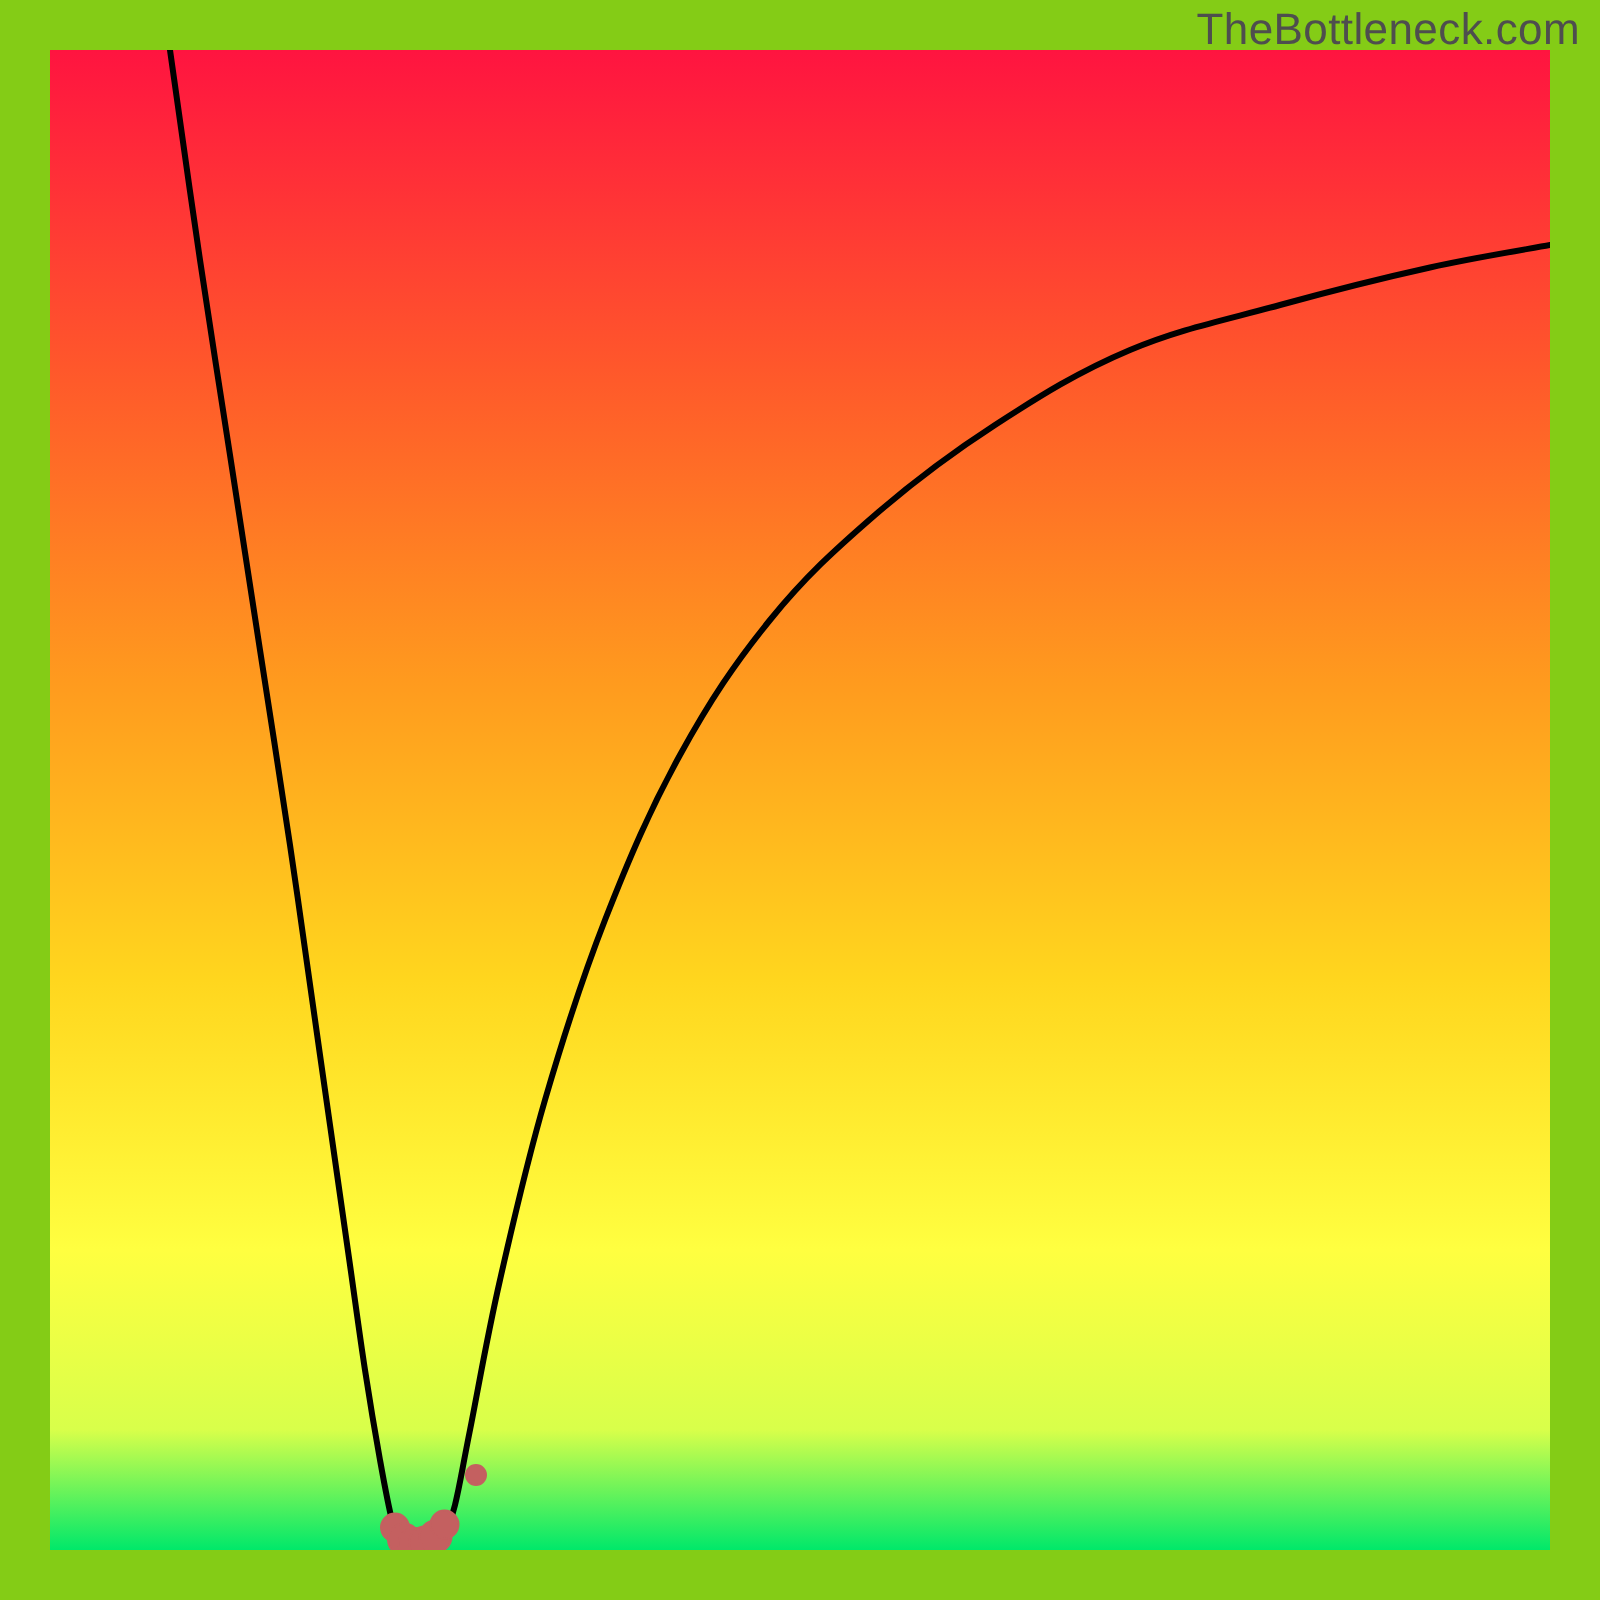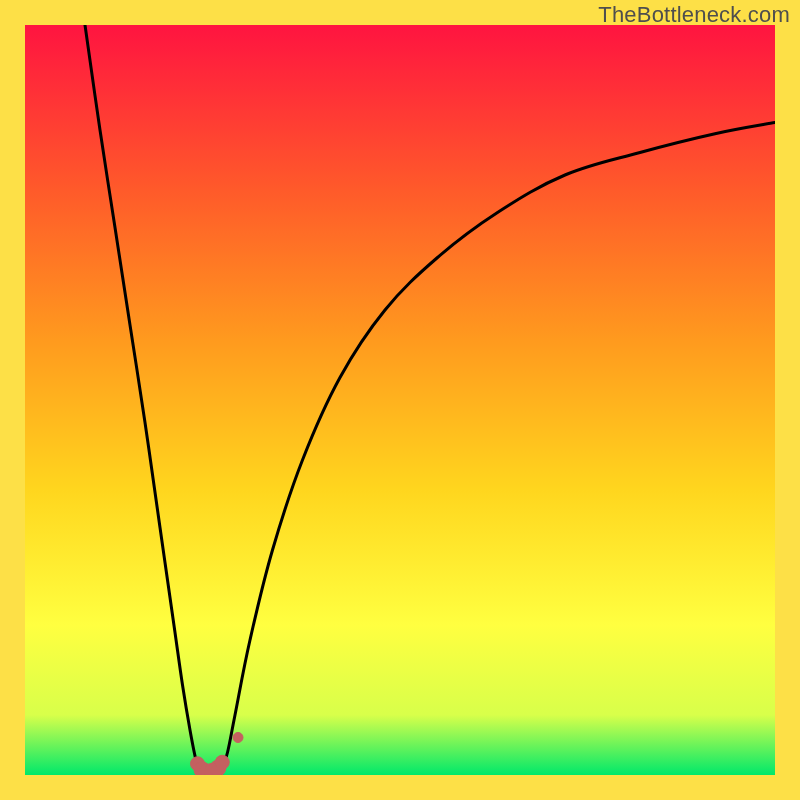--- a/index.html
+++ b/index.html
@@ -6,21 +6,21 @@
     margin: 0;
     padding: 0;
     width: 800px;
     height: 800px;
     overflow: hidden;
     font-family: Arial, Helvetica, sans-serif;
   }
   .outer {
     width: 800px;
     height: 800px;
-    background: #fde047;
+    background: #84cc16;
     position: relative;
   }
   .plot {
     position: absolute;
     left: 25px;
     top: 25px;
     width: 750px;
     height: 750px;
     overflow: hidden;
   }

